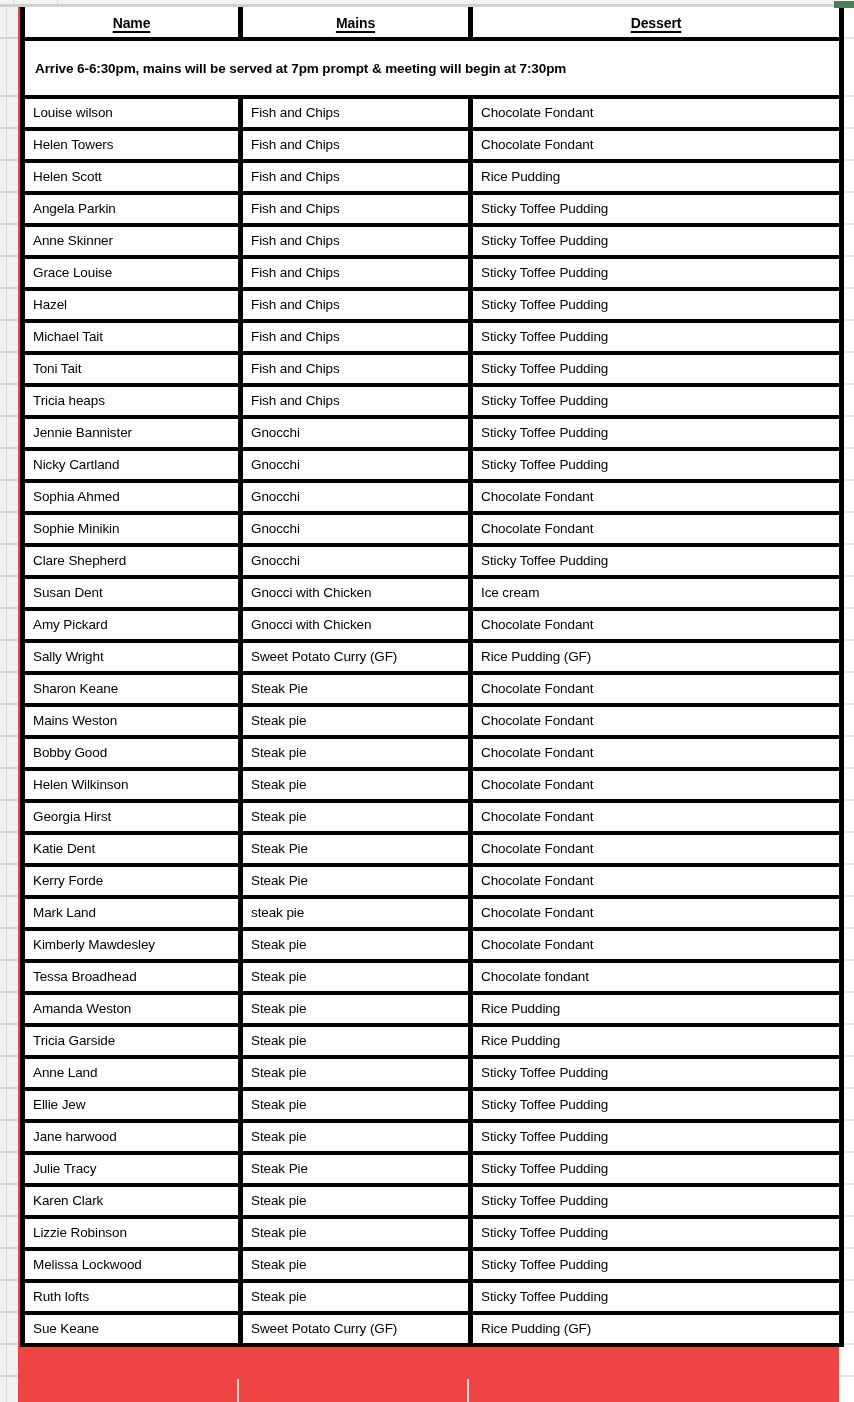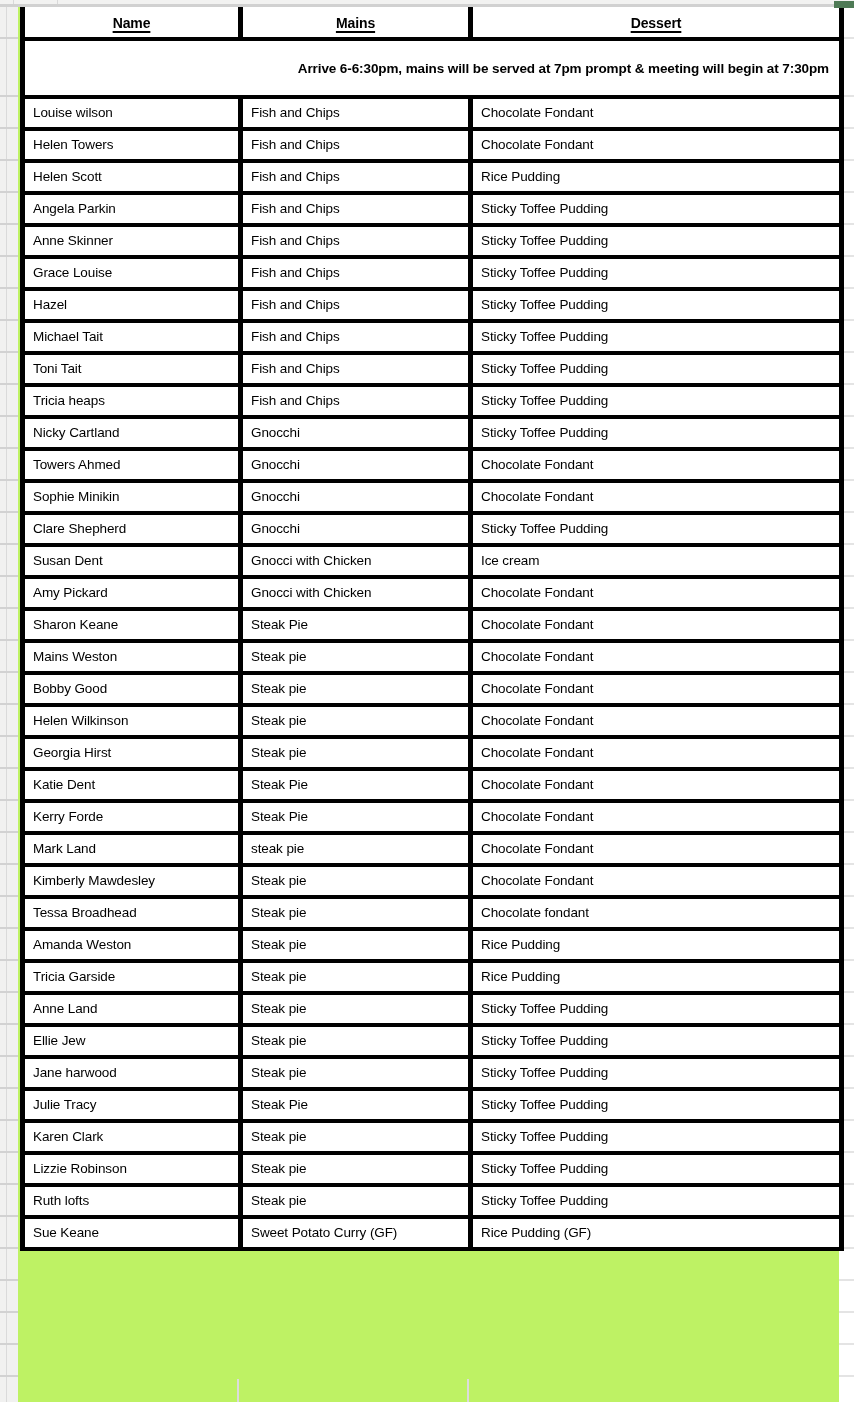--- a/index.html
+++ b/index.html
@@ -1,18 +1,18 @@
 <!DOCTYPE html>
 <html><head>
 <meta charset="utf-8">
 <style>
   html,body { margin:0; padding:0; background:#ffffff; }
   .page {
     position:relative; width:854px; height:1402px; overflow:hidden;
-    background:#bef264; font-family:"Liberation Sans", sans-serif; color:#000;
+    background:#ef4444; font-family:"Liberation Sans", sans-serif; color:#000;
   }
 
   
   .top-strip { position:absolute; left:0; top:0; width:854px; height:4px;
     background:#f2f2f1; border-bottom:3px solid #d1d1d1; z-index:1; }
   .top-strip .vline { position:absolute; top:0; width:1px; height:4px; background:#d9d9d9; }
   .top-strip .v1 { left:13px; } .top-strip .v2 { left:57px; }
 
   .corner-handle { position:absolute; left:834px; top:1px; width:20px; height:7px;
     background:#4e7a55; z-index:3; }
@@ -45,21 +45,21 @@
   .meal-table th, .meal-table td {
     border:4px solid #000000; border-left-width:5px; border-right-width:5px;
     background:#ffffff; overflow:hidden; white-space:nowrap;
   }
   .meal-table th {
     border-top:0; height:28px; font-size:14px; font-weight:700; text-align:center;
     text-decoration:underline; text-decoration-thickness:2px; text-underline-offset:3px;
     padding:2px 4px 0 4px; letter-spacing:-0.1px;
   }
   .meal-table td.notice {
-    height:54px; font-size:13.5px; font-weight:700; text-align:right;
+    height:54px; font-size:13.5px; font-weight:700; text-align:left;
     padding:0 10px; letter-spacing:-0.1px; white-space:normal;
   }
   .meal-table td.cell {
     height:28px; line-height:28px; font-size:13.5px; font-weight:400;
     padding:0 4px 0 8px; letter-spacing:-0.1px;
   }
 </style>
 </head>
 <body>
 
@@ -149,26 +149,31 @@
     <td class="cell">Toni Tait</td>
     <td class="cell">Fish and Chips</td>
     <td class="cell">Sticky Toffee Pudding</td>
   </tr>
         <tr>
     <td class="cell">Tricia heaps</td>
     <td class="cell">Fish and Chips</td>
     <td class="cell">Sticky Toffee Pudding</td>
   </tr>
         <tr>
+    <td class="cell">Jennie Bannister</td>
+    <td class="cell">Gnocchi</td>
+    <td class="cell">Sticky Toffee Pudding</td>
+  </tr>
+        <tr>
     <td class="cell">Nicky Cartland</td>
     <td class="cell">Gnocchi</td>
     <td class="cell">Sticky Toffee Pudding</td>
   </tr>
         <tr>
-    <td class="cell">Towers Ahmed</td>
+    <td class="cell">Sophia Ahmed</td>
     <td class="cell">Gnocchi</td>
     <td class="cell">Chocolate Fondant</td>
   </tr>
         <tr>
     <td class="cell">Sophie Minikin</td>
     <td class="cell">Gnocchi</td>
     <td class="cell">Chocolate Fondant</td>
   </tr>
         <tr>
     <td class="cell">Clare Shepherd</td>
@@ -179,20 +184,25 @@
     <td class="cell">Susan Dent</td>
     <td class="cell">Gnocci with Chicken</td>
     <td class="cell">Ice cream</td>
   </tr>
         <tr>
     <td class="cell">Amy Pickard</td>
     <td class="cell">Gnocci with Chicken</td>
     <td class="cell">Chocolate Fondant</td>
   </tr>
         <tr>
+    <td class="cell">Sally Wright</td>
+    <td class="cell">Sweet Potato Curry (GF)</td>
+    <td class="cell">Rice Pudding (GF)</td>
+  </tr>
+        <tr>
     <td class="cell">Sharon Keane</td>
     <td class="cell">Steak Pie</td>
     <td class="cell">Chocolate Fondant</td>
   </tr>
         <tr>
     <td class="cell">Mains Weston</td>
     <td class="cell">Steak pie</td>
     <td class="cell">Chocolate Fondant</td>
   </tr>
         <tr>
@@ -265,20 +275,25 @@
     <td class="cell">Steak Pie</td>
     <td class="cell">Sticky Toffee Pudding</td>
   </tr>
         <tr>
     <td class="cell">Karen Clark</td>
     <td class="cell">Steak pie</td>
     <td class="cell">Sticky Toffee Pudding</td>
   </tr>
         <tr>
     <td class="cell">Lizzie Robinson</td>
+    <td class="cell">Steak pie</td>
+    <td class="cell">Sticky Toffee Pudding</td>
+  </tr>
+        <tr>
+    <td class="cell">Melissa Lockwood</td>
     <td class="cell">Steak pie</td>
     <td class="cell">Sticky Toffee Pudding</td>
   </tr>
         <tr>
     <td class="cell">Ruth lofts</td>
     <td class="cell">Steak pie</td>
     <td class="cell">Sticky Toffee Pudding</td>
   </tr>
         <tr>
     <td class="cell">Sue Keane</td>

